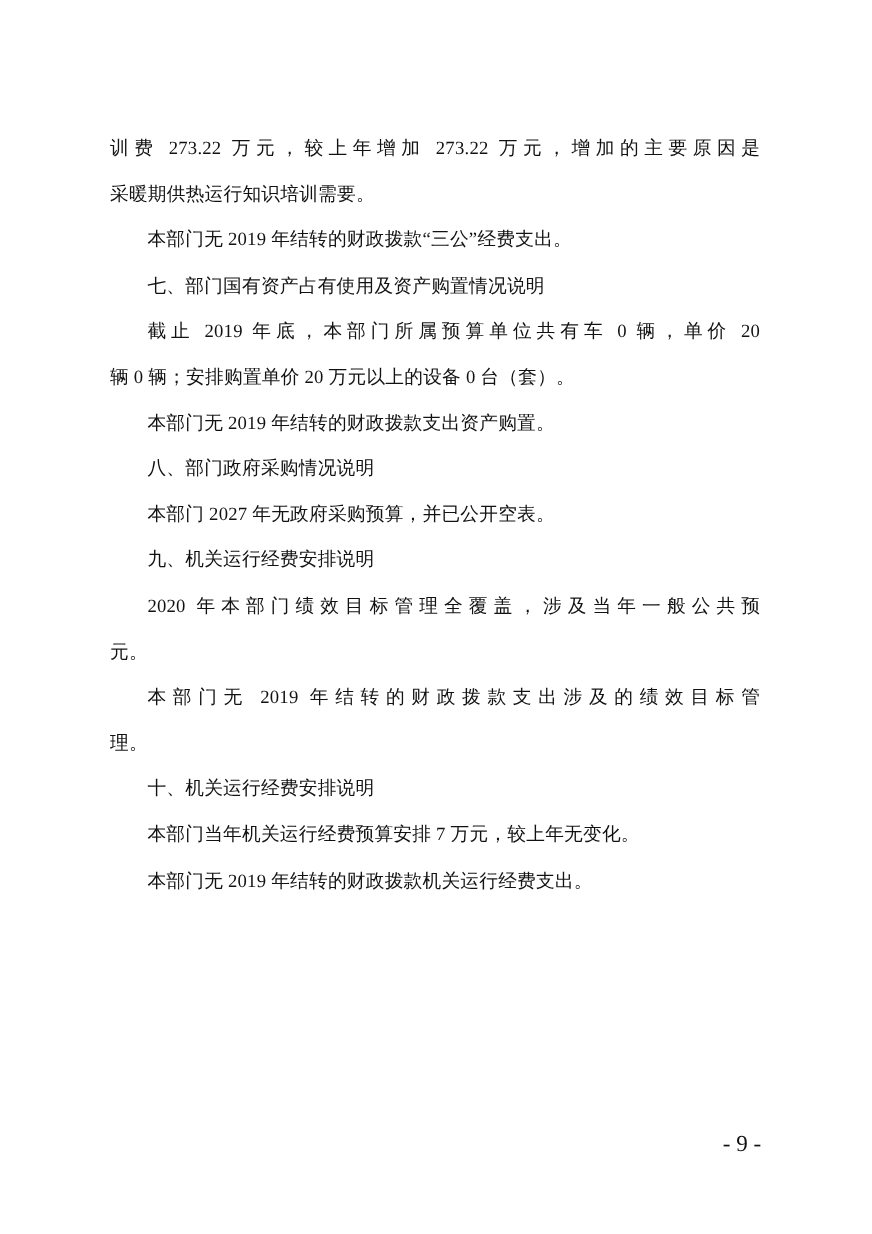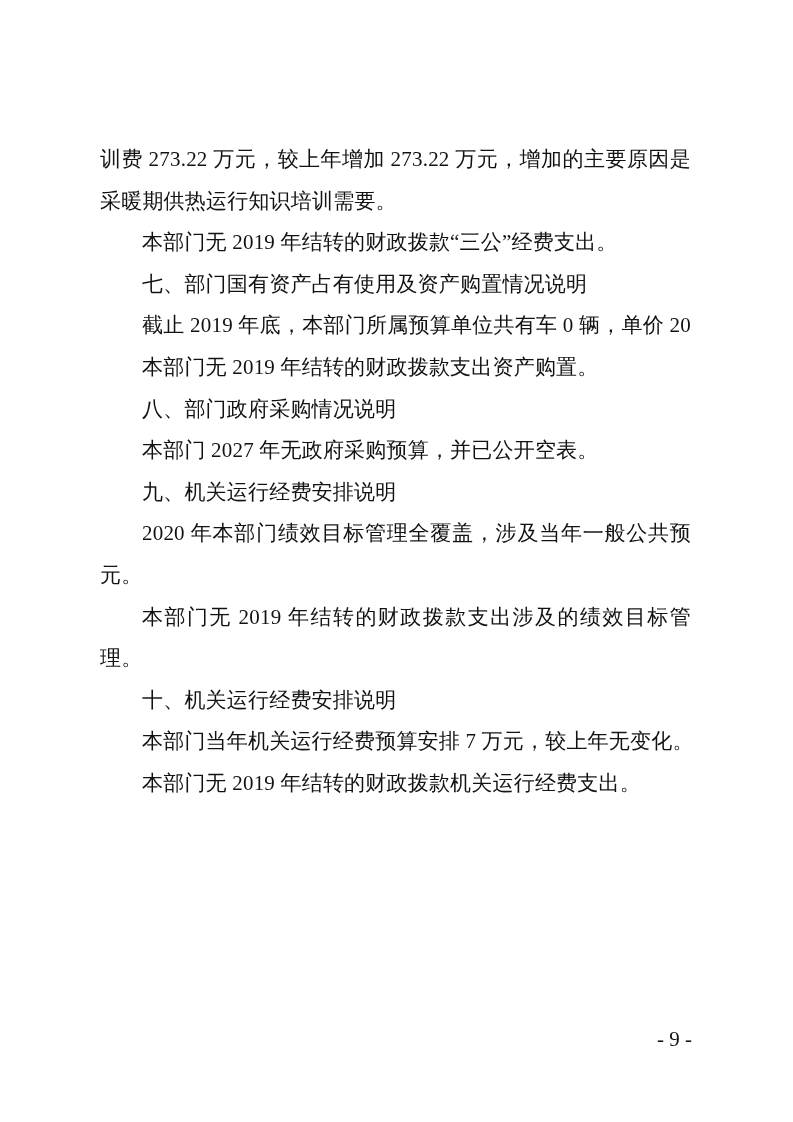--- a/index.html
+++ b/index.html
@@ -18,23 +18,23 @@
   .page {
     position: absolute;
     left: 0; top: 0;
     width: 793px;
     height: 1122px;
     background: #ffffff;
   }
   .textblock {
     position: absolute;
     left: 100px;
-    top: 139px;
+    top: 114px;
     width: 591px;
-    font-size: 21px;
+    font-size: 17px;
     line-height: 41.6px;
     letter-spacing: 0.2px;
   }
   .line {
     text-align: justify;
     white-space: nowrap;
   }
   .line.indent {
     text-indent: 2em;
   }
@@ -54,20 +54,21 @@
 <body>
 
 <div class="page">
 
   <div class="textblock">
     <div class="line full">训费 273.22 万元，较上年增加 273.22 万元，增加的主要原因是</div>
     <div class="line">采暖期供热运行知识培训需要。</div>
     <div class="line indent">本部门无 2019 年结转的财政拨款“三公”经费支出。</div>
     <div class="line indent">七、部门国有资产占有使用及资产购置情况说明</div>
     <div class="line indent full">截止 2019 年底，本部门所属预算单位共有车 0 辆，单价 20</div>
+    <div class="line">辆 0 辆；安排购置单价 20 万元以上的设备 0 台（套）。</div>
     <div class="line indent">本部门无 2019 年结转的财政拨款支出资产购置。</div>
     <div class="line indent">八、部门政府采购情况说明</div>
     <div class="line indent">本部门 2027 年无政府采购预算，并已公开空表。</div>
     <div class="line indent">九、机关运行经费安排说明</div>
     <div class="line indent full">2020 年本部门绩效目标管理全覆盖，涉及当年一般公共预</div>
     <div class="line">元。</div>
     <div class="line indent full">本部门无 2019 年结转的财政拨款支出涉及的绩效目标管</div>
     <div class="line">理。</div>
     <div class="line indent">十、机关运行经费安排说明</div>
     <div class="line indent">本部门当年机关运行经费预算安排 7 万元，较上年无变化。</div>

